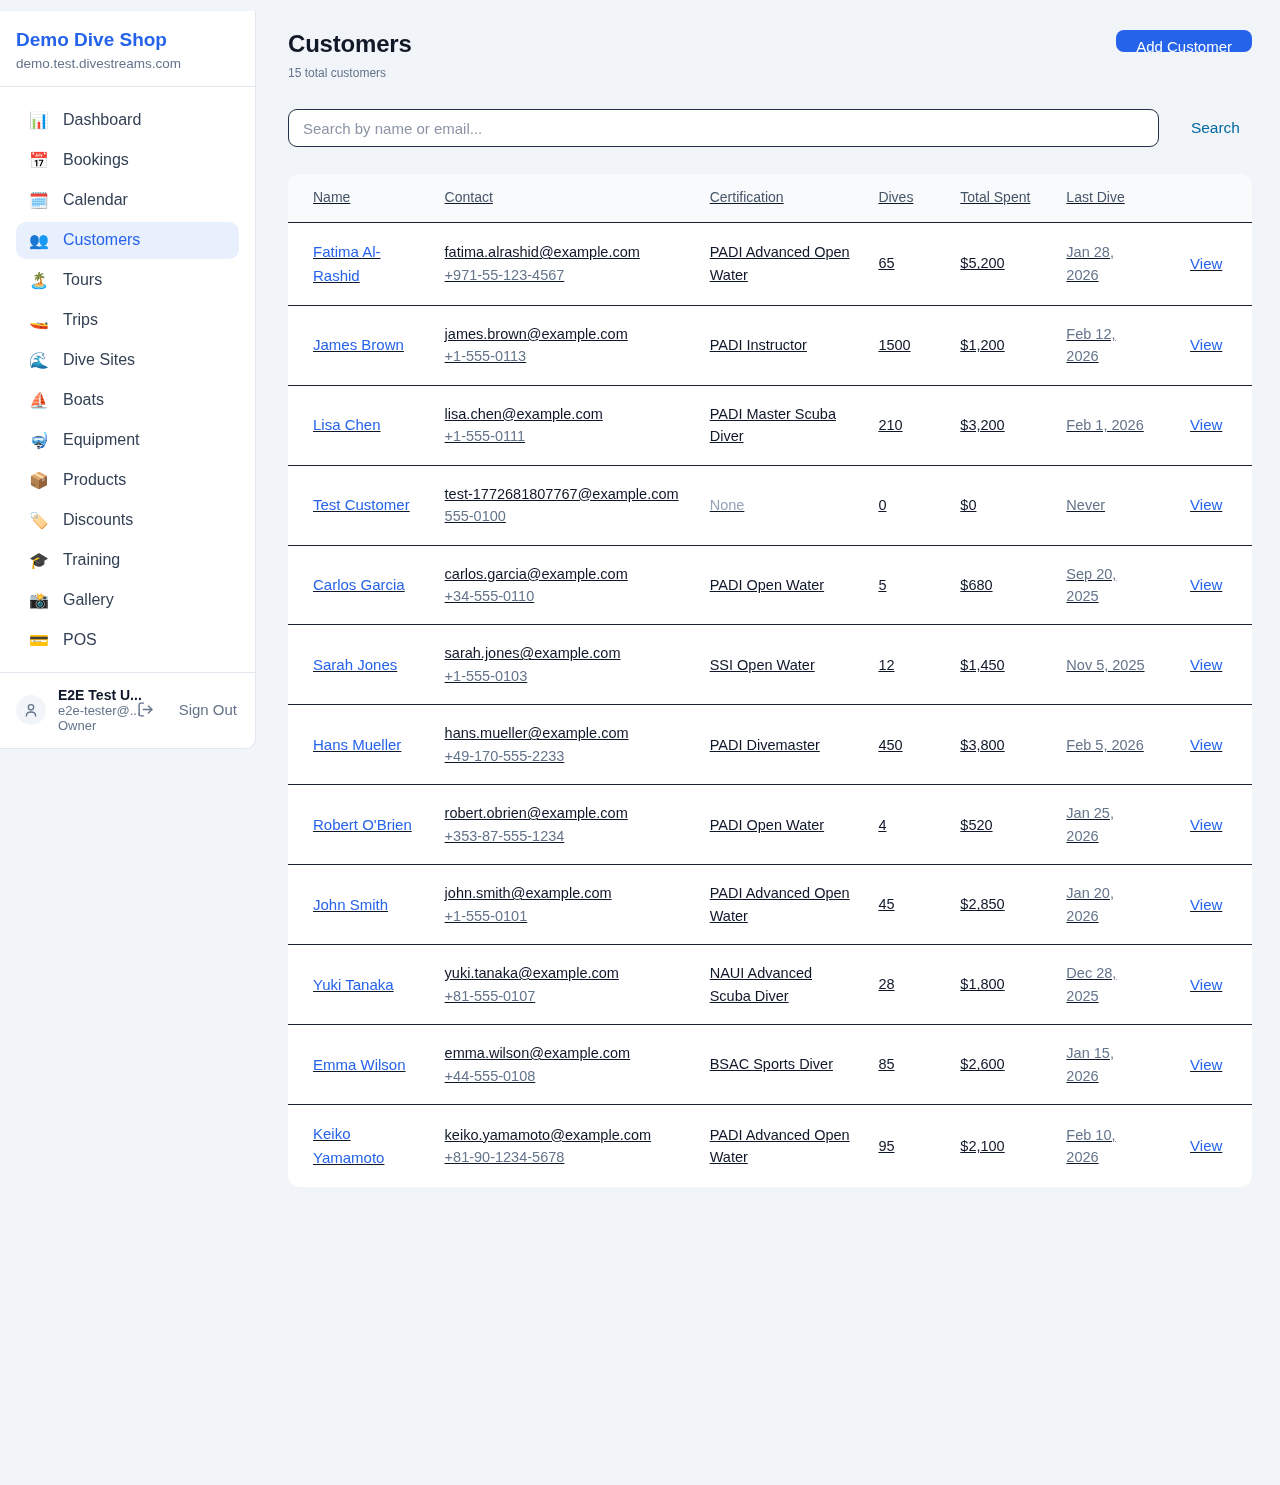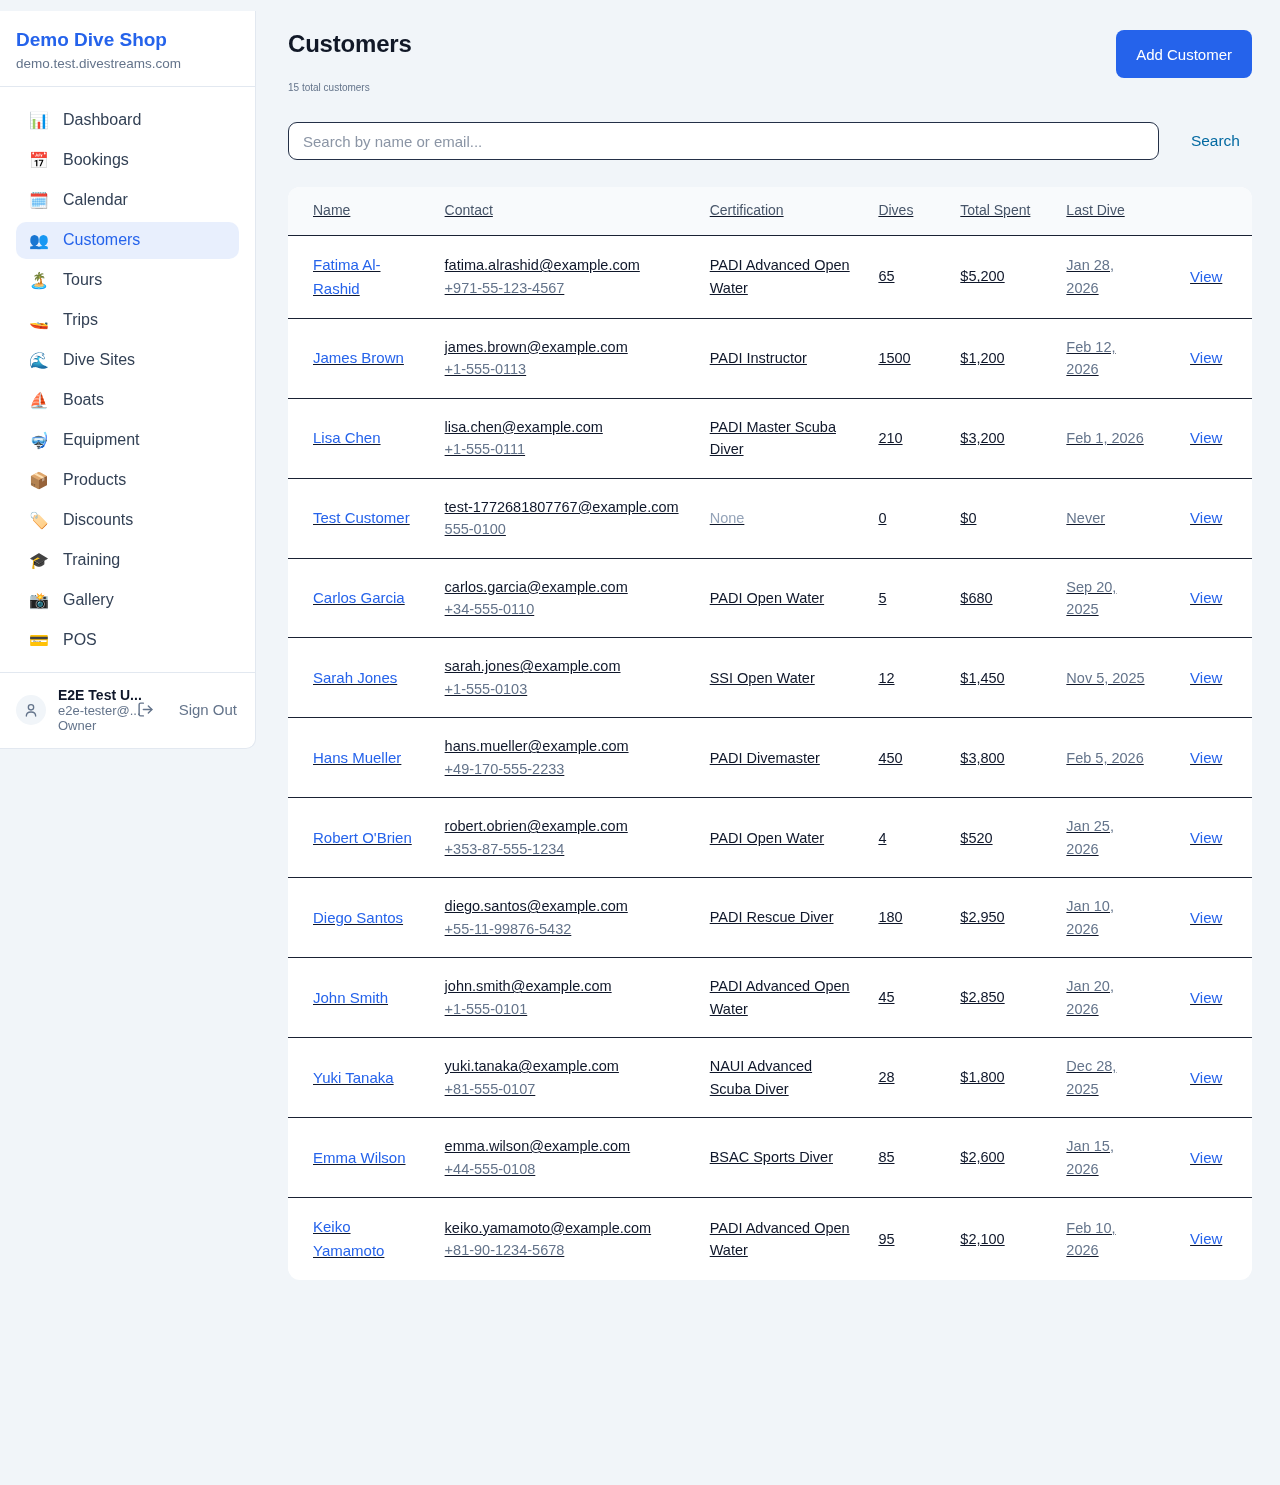--- a/index.html
+++ b/index.html
@@ -54,24 +54,24 @@
   .user-name{font-size:14px;font-weight:bold;color:var(--dark);white-space:nowrap;}
   .user-email,.user-role{font-size:13px;color:var(--gray);white-space:nowrap;}
   .signout{
     display:flex;align-items:center;gap:25px;color:var(--gray);
     font-size:15px;cursor:pointer;white-space:nowrap;padding-right:2px;
   }
   
   .main{position:absolute;top:0;left:256px;width:1024px;padding:30px 28px 30px 32px;}
   .main-header{display:flex;justify-content:space-between;align-items:flex-start;}
   .page-title{font-size:24px;font-weight:bold;color:#111827;letter-spacing:-0.2px;}
-  .page-subtitle{font-size:10px;color:var(--gray);margin-top:24px;}
+  .page-subtitle{font-size:12px;color:var(--gray);margin-top:8px;}
   .btn-primary{
     background:var(--accent);color:#fff;border:none;border-radius:8px;
-    font-size:15px;font-weight:500;padding:8px 20px;height:48px;cursor:pointer;
+    font-size:15px;font-weight:500;padding:8px 20px;height:22px;cursor:pointer;
     font-family:inherit;
   }
   .search-row{display:flex;align-items:center;margin-top:29px;gap:32px;}
   .search-input{
     flex:1;height:38px;border:1px solid #243047;border-radius:9px;
     padding:0 14px;font-size:15px;color:var(--dark);background:#fff;
     font-family:inherit;outline:none;
   }
   .search-input::placeholder{color:#8b95a5;}
   .search-btn{
@@ -346,32 +346,20 @@
       <div class="phone">+353-87-555-1234</div>
     </td>
     <td class="cert">PADI Open Water</td>
     <td class="dives">4</td>
     <td class="spent">$520</td>
     <td class="lastdive">Jan 25, 2026</td>
     <td class="td-action"><a class="view-link">View</a></td>
   </tr>
 
 
-  <tr>
-    <td><a class="name-link">Diego Santos</a></td>
-    <td>
-      <div class="email">diego.santos@example.com</div>
-      <div class="phone">+55-11-99876-5432</div>
-    </td>
-    <td class="cert">PADI Rescue Diver</td>
-    <td class="dives">180</td>
-    <td class="spent">$2,950</td>
-    <td class="lastdive">Jan 10, 2026</td>
-    <td class="td-action"><a class="view-link">View</a></td>
-  </tr>
 
 
   <tr>
     <td><a class="name-link">John Smith</a></td>
     <td>
       <div class="email">john.smith@example.com</div>
       <div class="phone">+1-555-0101</div>
     </td>
     <td class="cert">PADI Advanced Open Water</td>
     <td class="dives">45</td>

